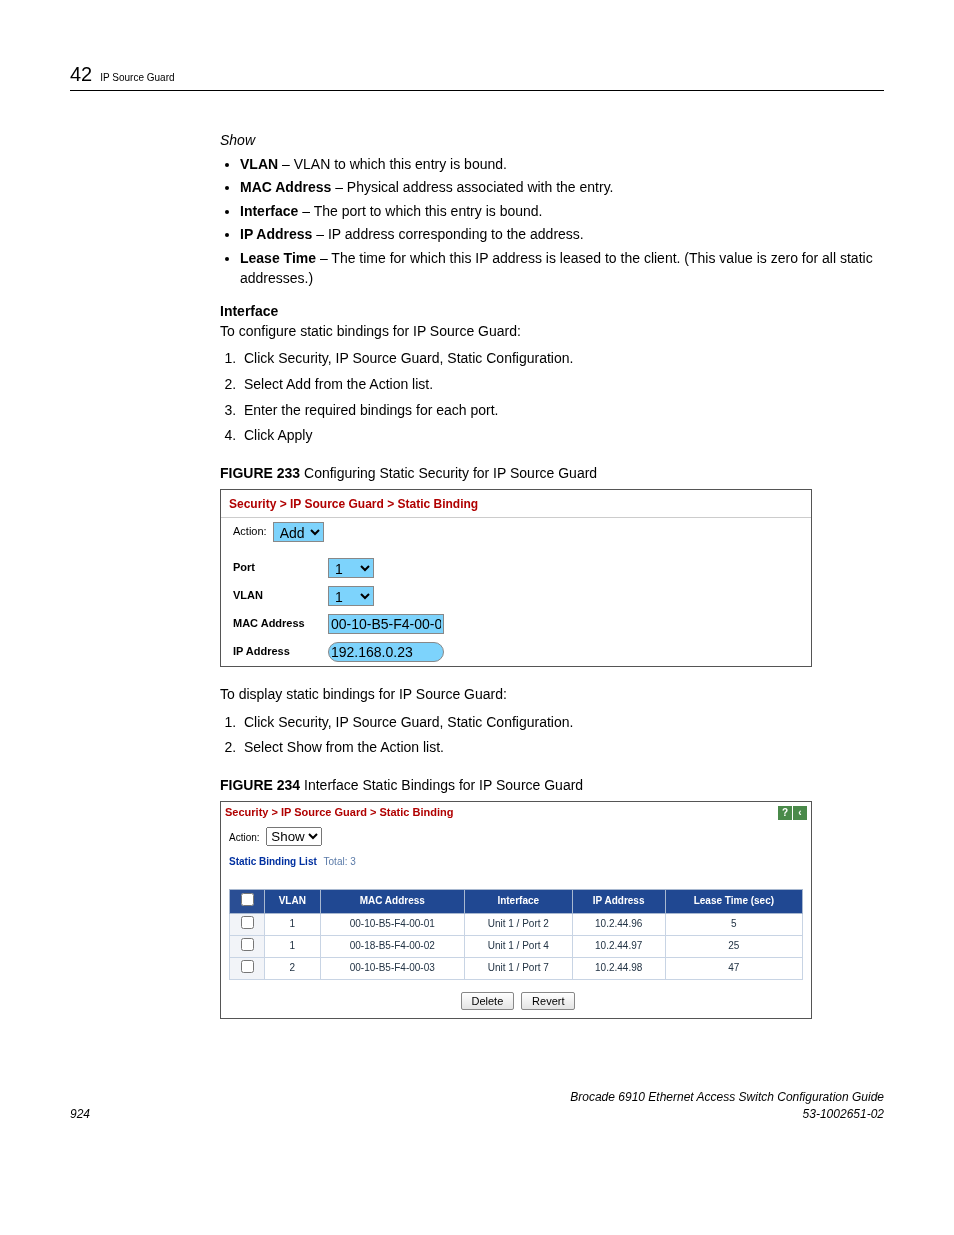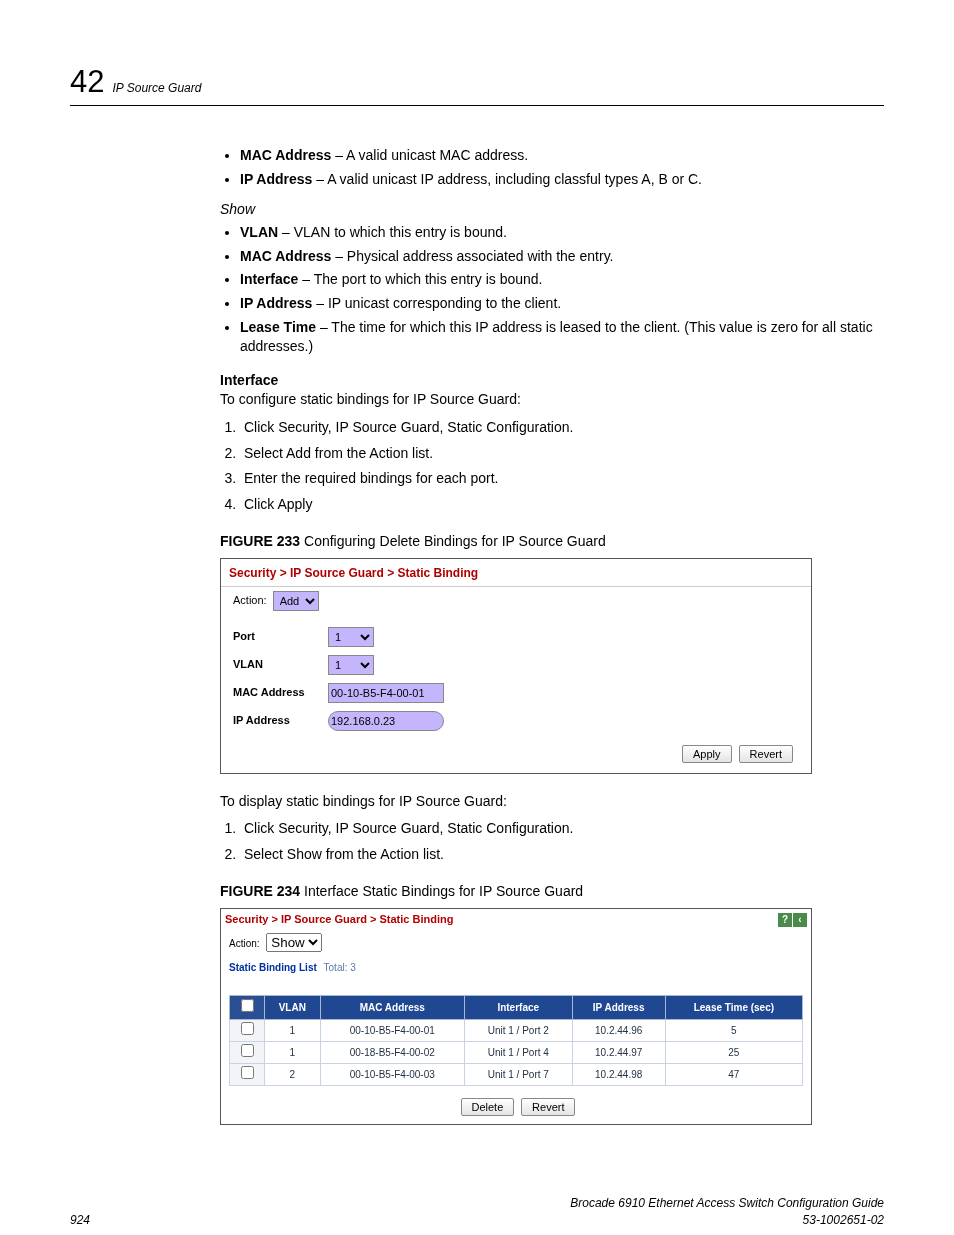--- a/index.html
+++ b/index.html
@@ -13,27 +13,26 @@
     line-height: 1.4;
   }
   .page-header {
     border-bottom: 1px solid #000;
     padding-bottom: 2px;
     margin-bottom: 40px;
     display: flex;
     align-items: baseline;
   }
   .chap-num {
-    font-size: 31px;
+    font-size: 20px;
     font-weight: normal;
     margin-right: 8px;
   }
   .chap-title {
-    font-size: 12px;
-    font-style: italic;
+    font-size: 10px;
   }
   .content { margin-left: 150px; }
   ul.bullets { list-style: disc; padding-left: 20px; margin: 4px 0 10px 0;}
   ul.bullets li { margin: 4px 0; }
   ol.steps { padding-left: 20px; margin: 8px 0 18px 0;}
   ol.steps li { margin: 6px 0; padding-left: 4px;}
   .bold { font-weight: bold; }
   .italic { font-style: italic; }
   .section-h { font-weight: bold; margin-top: 14px; }
   .figcap { margin: 14px 0 6px 0; }
@@ -51,23 +50,23 @@
   .figbox1 .bc {
     color: #b00000;
     font-weight: bold;
     font-size: 12px;
     padding: 6px 8px 4px 8px;
     border-bottom: 1px solid #ccc;
   }
   .figbox1 .row { display: flex; align-items: center; padding: 4px 12px; }
   .figbox1 .lbl { width: 95px; font-weight: bold; color: #000; }
   .figbox1 select, .figbox1 input[type=text] {
-    font-size: 11px;
+    font-size: 14px;
     border: 1px solid #888;
-    background: #c4b5fd;
+    background: #7dd3fc;
     padding: 1px 2px;
     height: 16px;
     box-sizing: content-box;
   }
   .figbox1 .btnrow { text-align: right; padding: 10px 18px 10px 0;}
   .btn {
     font-size: 11px;
     border: 1px solid #888;
     background: linear-gradient(#fff,#e4e4e4);
     padding: 2px 10px;
@@ -153,45 +152,41 @@
 </head>
 <body>
 
 <div class="page-header">
   <span class="chap-num">42</span>
   <span class="chap-title">IP Source Guard</span>
 </div>
 
 <div class="content">
 
-  <ul class="bullets">
-    <li><span class="bold">MAC Address</span><span> – A valid unicast MAC address.</span></li>
-    <li><span class="bold">IP Address</span><span> – A valid unicast IP address, including classful types A, B or C.</span></li>
-  </ul>
 
   <div class="italic">Show</div>
   <ul class="bullets">
     <li><span class="bold">VLAN</span><span> – VLAN to which this entry is bound.</span></li>
     <li><span class="bold">MAC Address</span><span> – Physical address associated with the entry.</span></li>
     <li><span class="bold">Interface</span><span> – The port to which this entry is bound.</span></li>
-    <li><span class="bold">IP Address</span><span> – IP unicast corresponding to the client.</span></li>
+    <li><span class="bold">IP Address</span><span> – IP address corresponding to the address.</span></li>
     <li><span class="bold">Lease Time</span><span> – The time for which this IP address is leased to the client. (This value is zero for all static addresses.)</span></li>
   </ul>
 
   <div class="section-h">Interface</div>
   <div>To configure static bindings for IP Source Guard:</div>
   <ol class="steps">
     <li>Click Security, IP Source Guard, Static Configuration.</li>
     <li>Select Add from the Action list.</li>
     <li>Enter the required bindings for each port.</li>
     <li>Click Apply</li>
   </ol>
 
   <div class="figcap">
-    <span class="fignum">FIGURE 233</span><span>  Configuring Delete Bindings for IP Source Guard</span>
+    <span class="fignum">FIGURE 233</span><span>  Configuring Static Security for IP Source Guard</span>
   </div>
 
   <div class="figbox1">
     <div class="bc">Security &gt; IP Source Guard &gt; Static Binding</div>
     <div class="row">
       <span style="margin-right:6px;">Action:</span>
       <select><option>Add</option></select>
     </div>
     <div style="height:8px;"></div>
     <div class="row">
@@ -203,24 +198,20 @@
       <select style="width:40px;"><option>1</option></select>
       </div>
     <div class="row">
         <span class="lbl">MAC Address</span>
       <input type="text" style="width: 110px;" value="00-10-B5-F4-00-01">
       </div>
     <div class="row">
         <span class="lbl">IP Address</span>
       <input type="text" style="width: 110px; border-radius: 10px;" value="192.168.0.23">
       </div>
-    <div class="btnrow">
-      <button class="btn">Apply</button>
-      <button class="btn">Revert</button>
-    </div>
   </div>
 
   <div>To display static bindings for IP Source Guard:</div>
   <ol class="steps">
     <li>Click Security, IP Source Guard, Static Configuration.</li>
     <li>Select Show from the Action list.</li>
   </ol>
 
   <div class="figcap">
     <span class="fignum">FIGURE 234</span><span>  Interface Static Bindings for IP Source Guard</span>

